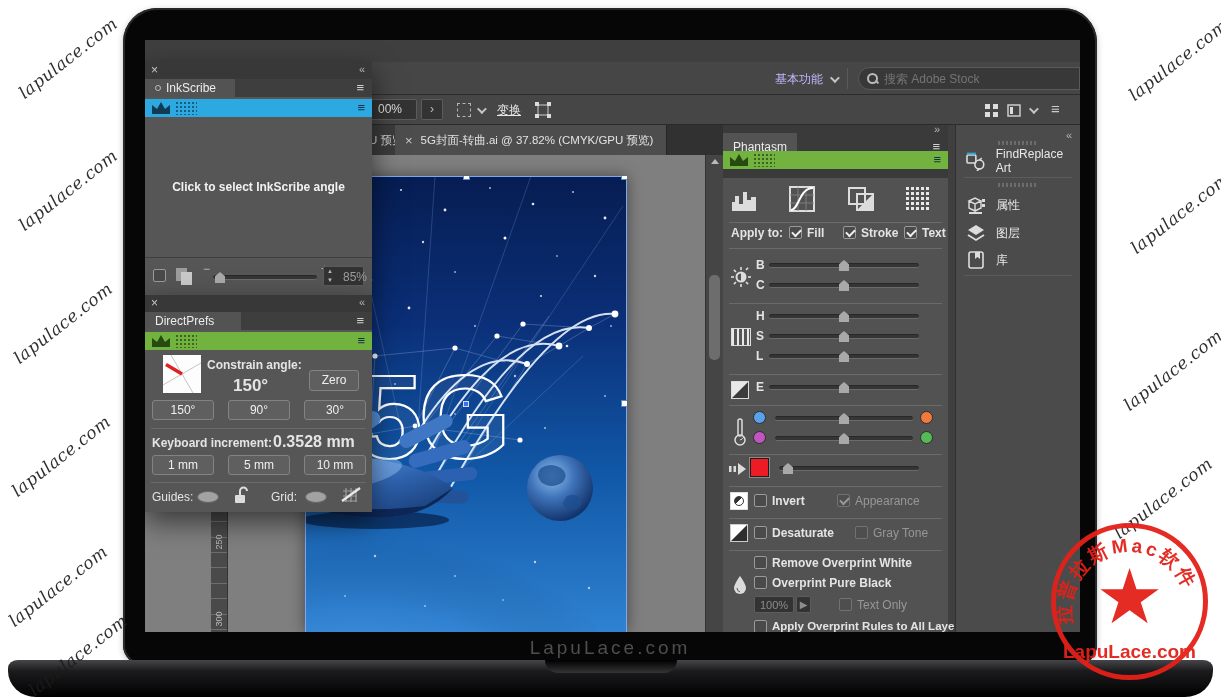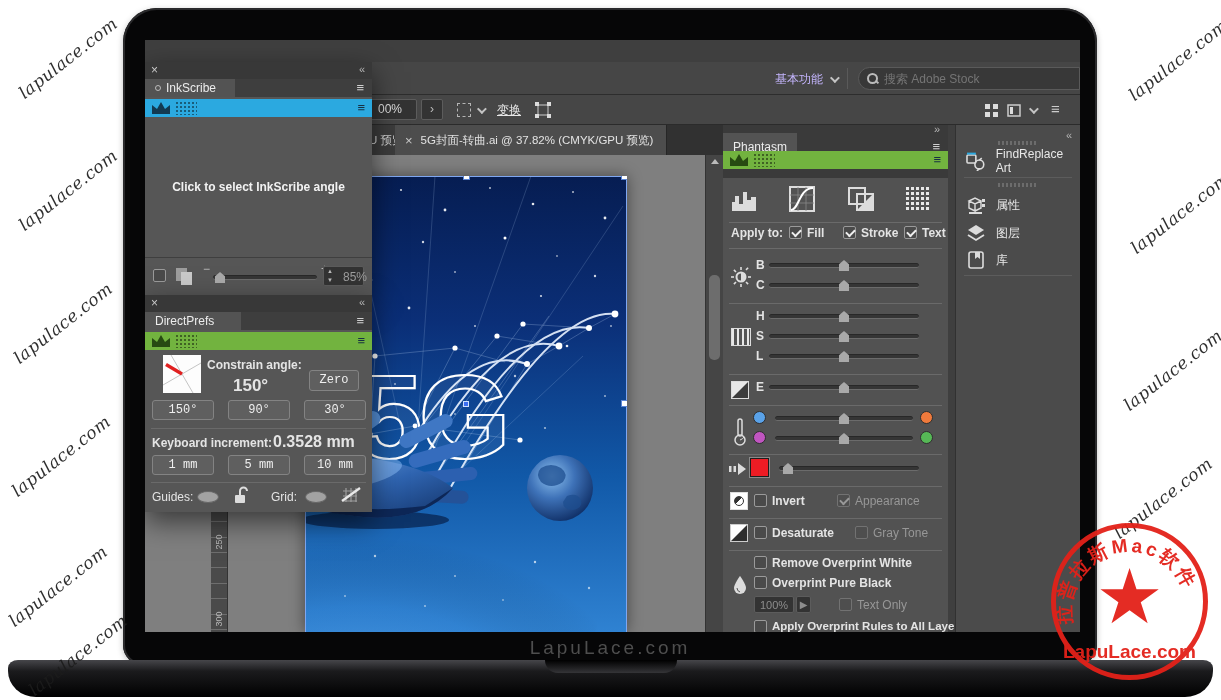--- a/index.html
+++ b/index.html
@@ -74,21 +74,21 @@
   .fp-x { position:absolute; left:6px; top:1px; font-size:12px; color:#c9c9c9; }
   .fp-coll { position:absolute; right:7px; top:1px; font-size:11px; color:#b5b5b5; }
   .fp-tabrow { height:18px; background:#3e3e3e; position:relative; }
   .fp-tab { position:absolute; left:0; top:0; height:18px; background:#535353; display:flex; align-items:center; gap:5px; padding:0 10px; font-size:12px; color:#ececec; }
   .fp-menu { position:absolute; right:8px; top:1px; font-size:13px; color:#d0d0d0; }
   .accent-bar { height:18px; margin-top:2px; position:relative; display:flex; align-items:center; padding-left:6px; }
   .accent-bar .dither { width:22px; height:14px; margin-left:4px; background-image:radial-gradient(circle,rgba(0,0,0,.45) 1px,transparent 1.2px); background-size:4px 4px; }
   .accent-bar .bar-menu { position:absolute; right:7px; top:1px; color:#173044; font-size:13px; }
   .crown { display:block; }
 
-  .btn { background:#5f5f5f; border:1px solid #838383; border-radius:3px; color:#efefef; font-size:12px; text-align:center; position:absolute; line-height:18px;font-family:Liberation Mono, monospace; }
+  .btn { background:#5f5f5f; border:1px solid #838383; border-radius:3px; color:#efefef; font-size:12px; text-align:center; position:absolute; line-height:18px; }
   .divline { position:absolute; left:6px; right:6px; height:1px; background:#474747; border-bottom:1px solid #6a6a6a; }
 
   
   .cb { position:absolute; width:13px; height:13px; background:#4a4a4a; border:1px solid #9a9a9a; border-radius:2px; }
   .cb.on::after { content:""; position:absolute; left:2px; top:2px; width:7px; height:4px; border-left:2px solid #f0f0f0; border-bottom:2px solid #f0f0f0; transform:rotate(-45deg); }
   .cb.dis { opacity:.45; }
   .lbl { position:absolute; font-size:12px; color:#e4e4e4; white-space:nowrap; }
   .lbl.b { font-weight:bold; }
   .lbl.dim { color:#979797; }
   .track { position:absolute; height:5px; background:#353535; border-radius:3px; border-top:1px solid #282828; border-bottom:1px solid #6b6b6b; }

